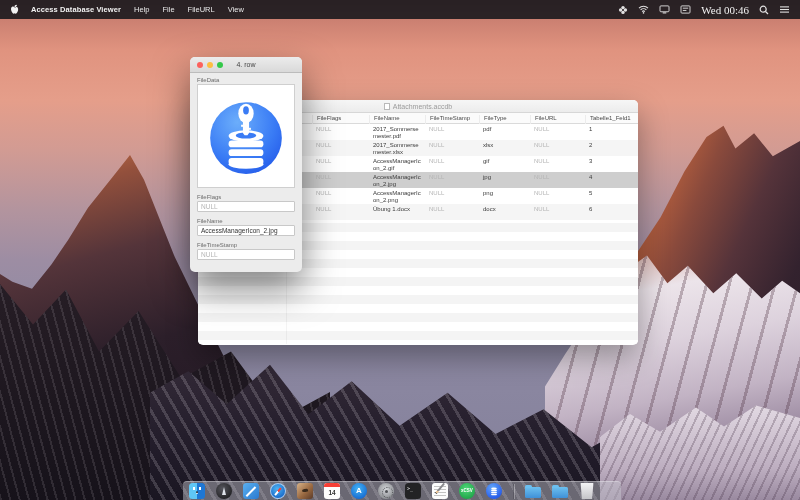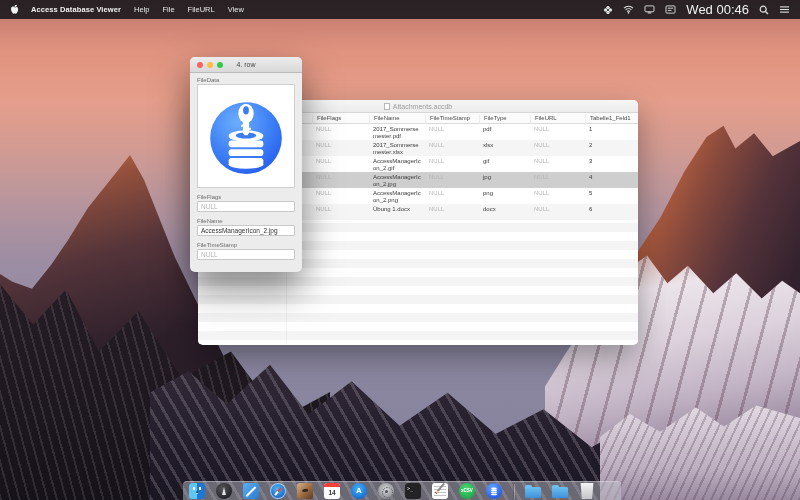--- a/index.html
+++ b/index.html
@@ -43,21 +43,21 @@
   
   .menubar { position:absolute; left:0; top:0; width:800px; height:19px;
     background:rgba(36,31,34,0.96); display:flex; align-items:center;
     padding:0 10px; color:#f2f2f2; font-size:7.5px; z-index:50; }
   .menubar .apple { margin-right:12px; display:flex; align-items:center; }
   .menubar .appname { font-weight:bold; margin-right:13px; letter-spacing:.1px; }
   .menubar .menus { display:flex; gap:13px; color:#e8e8e8; }
   .menubar .menus span { cursor:default; }
   .mb-right { margin-left:auto; display:flex; align-items:center; gap:10px; }
   .mb-right svg { display:block; opacity:.92; }
-  .clock { font-size:13px; }
+  .clock { font-size:11px;font-family:Liberation Serif, serif; }
 
   
   .table-window { position:absolute; left:198px; top:100px; width:440px; height:245px;
     background:#fff; border-radius:5px; box-shadow:0 12px 30px rgba(0,0,0,0.35);
     z-index:10; overflow:hidden; }
   .tw-titlebar { height:13px; background:linear-gradient(#f6f6f6,#ececec);
     border-bottom:1px solid #d7d7d7; display:flex; align-items:center; justify-content:center;
     gap:3px; color:#9b9b9b; font-size:7px; }
   .tw-header { position:relative; height:11px; background:#fbfbfb; border-bottom:1px solid #dadada; }
   .hcell { position:absolute; top:2px; font-size:6px; color:#4a4a4a; padding-left:4px;

